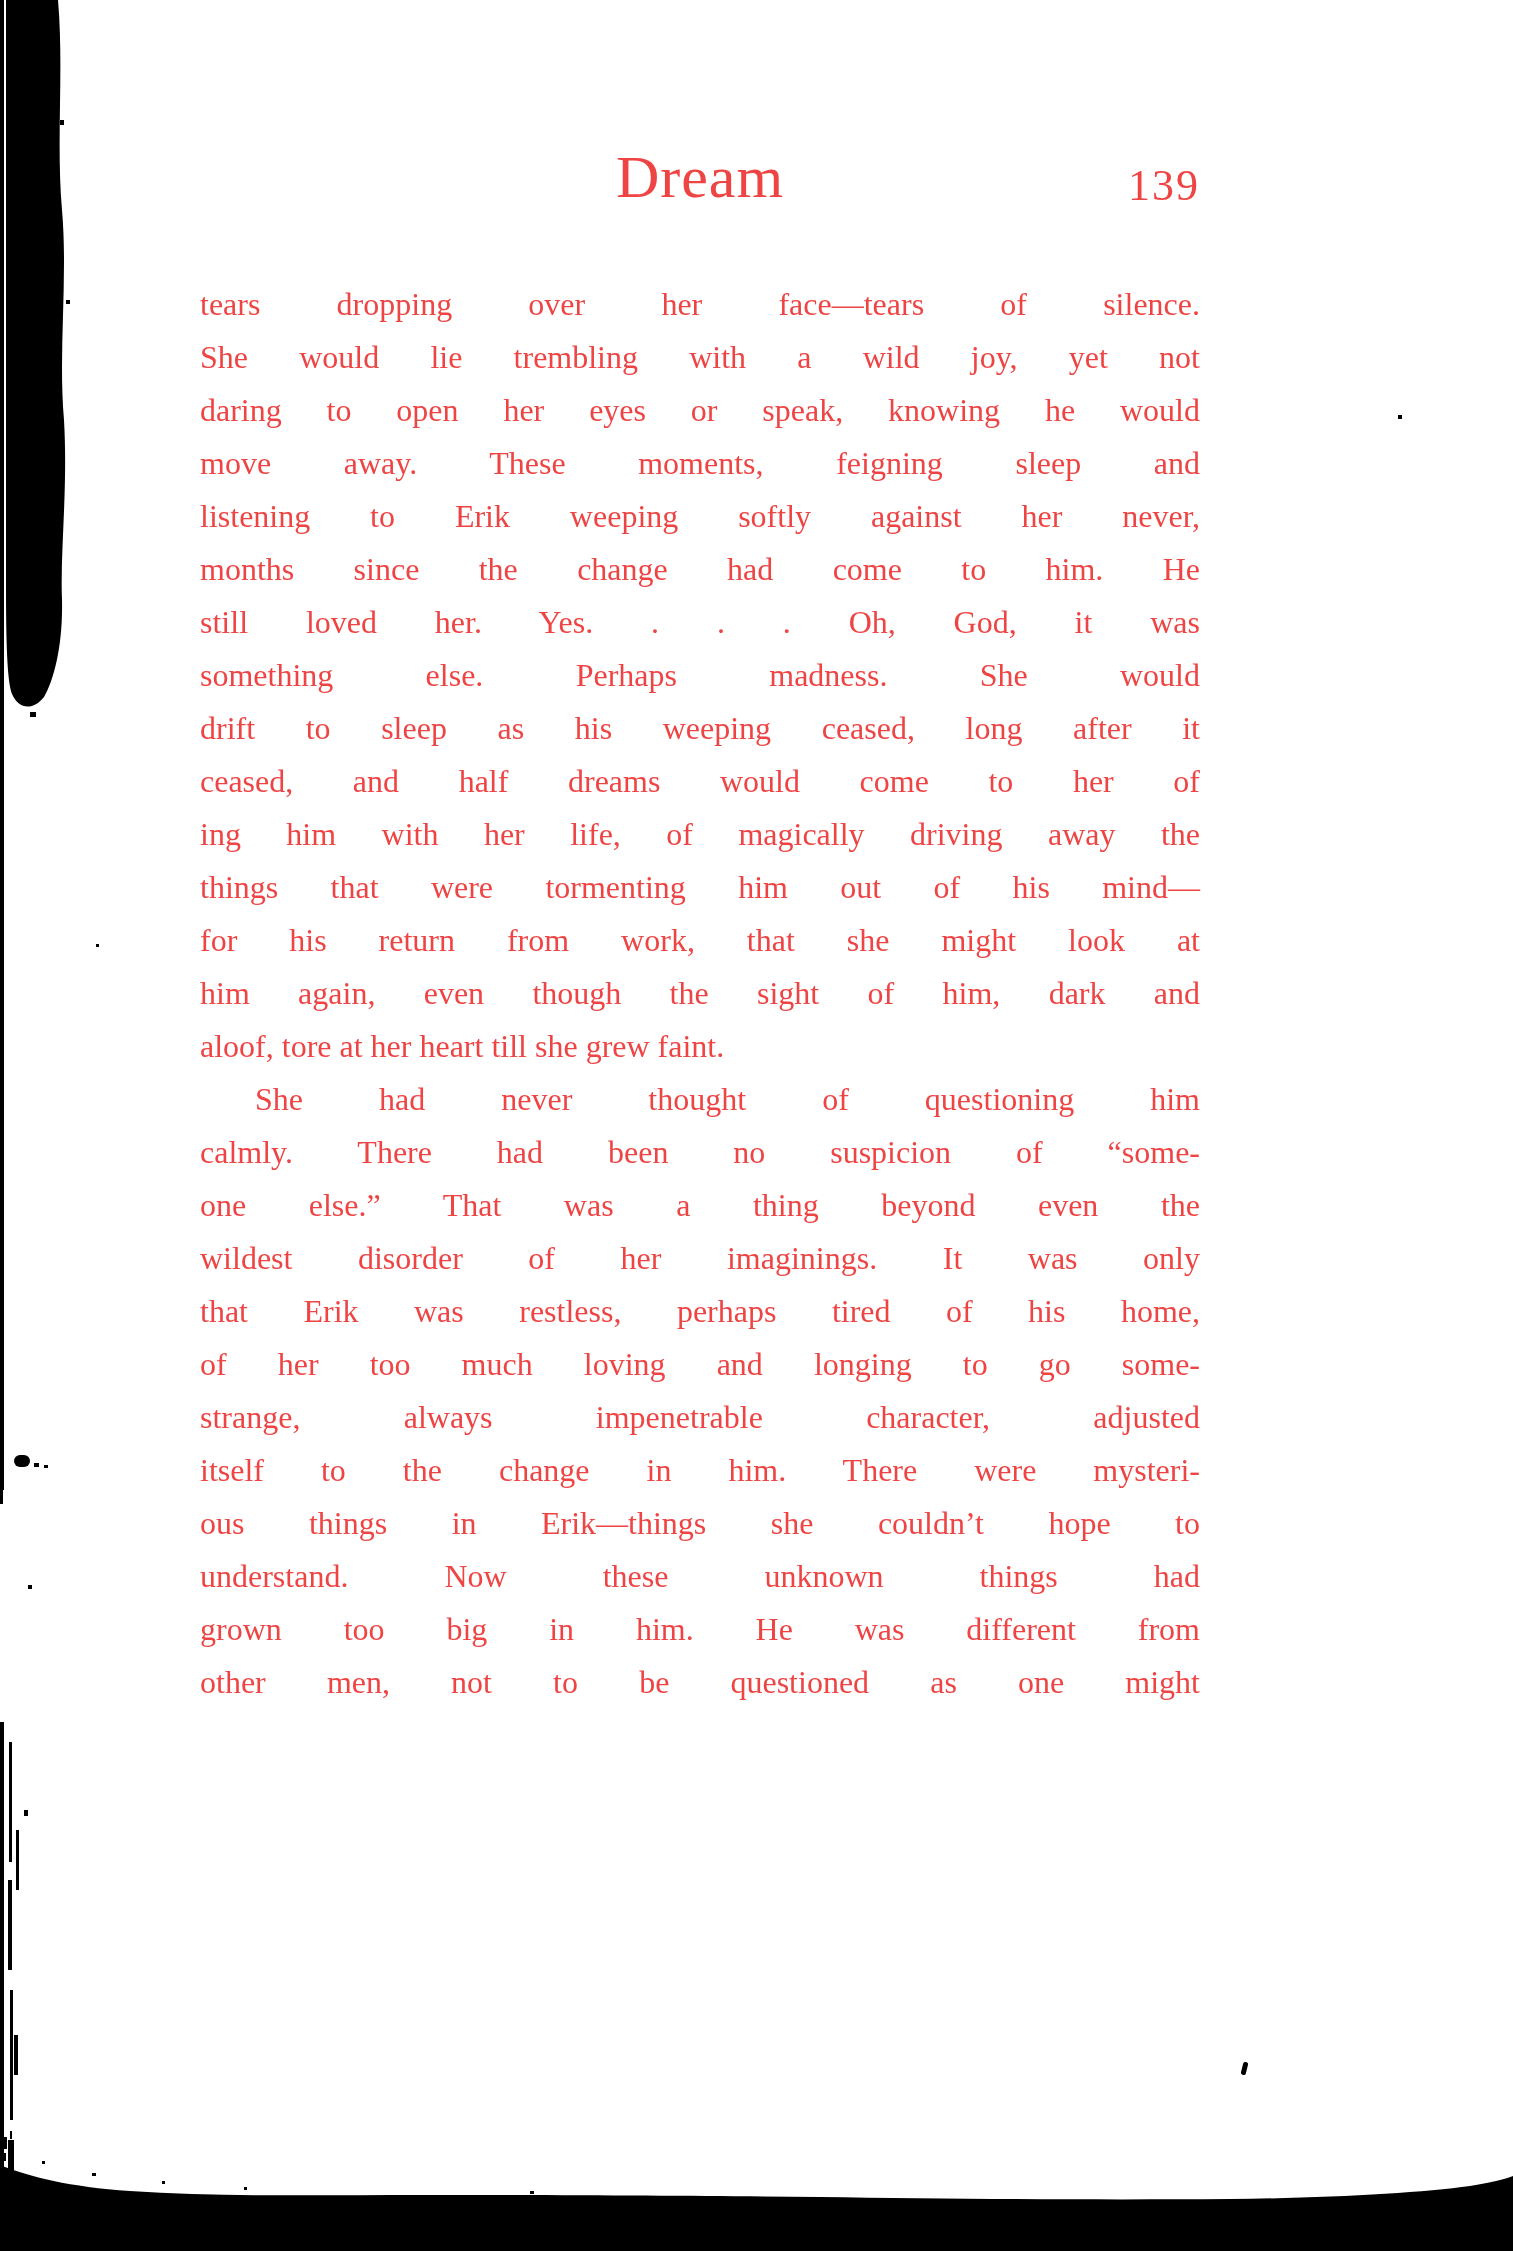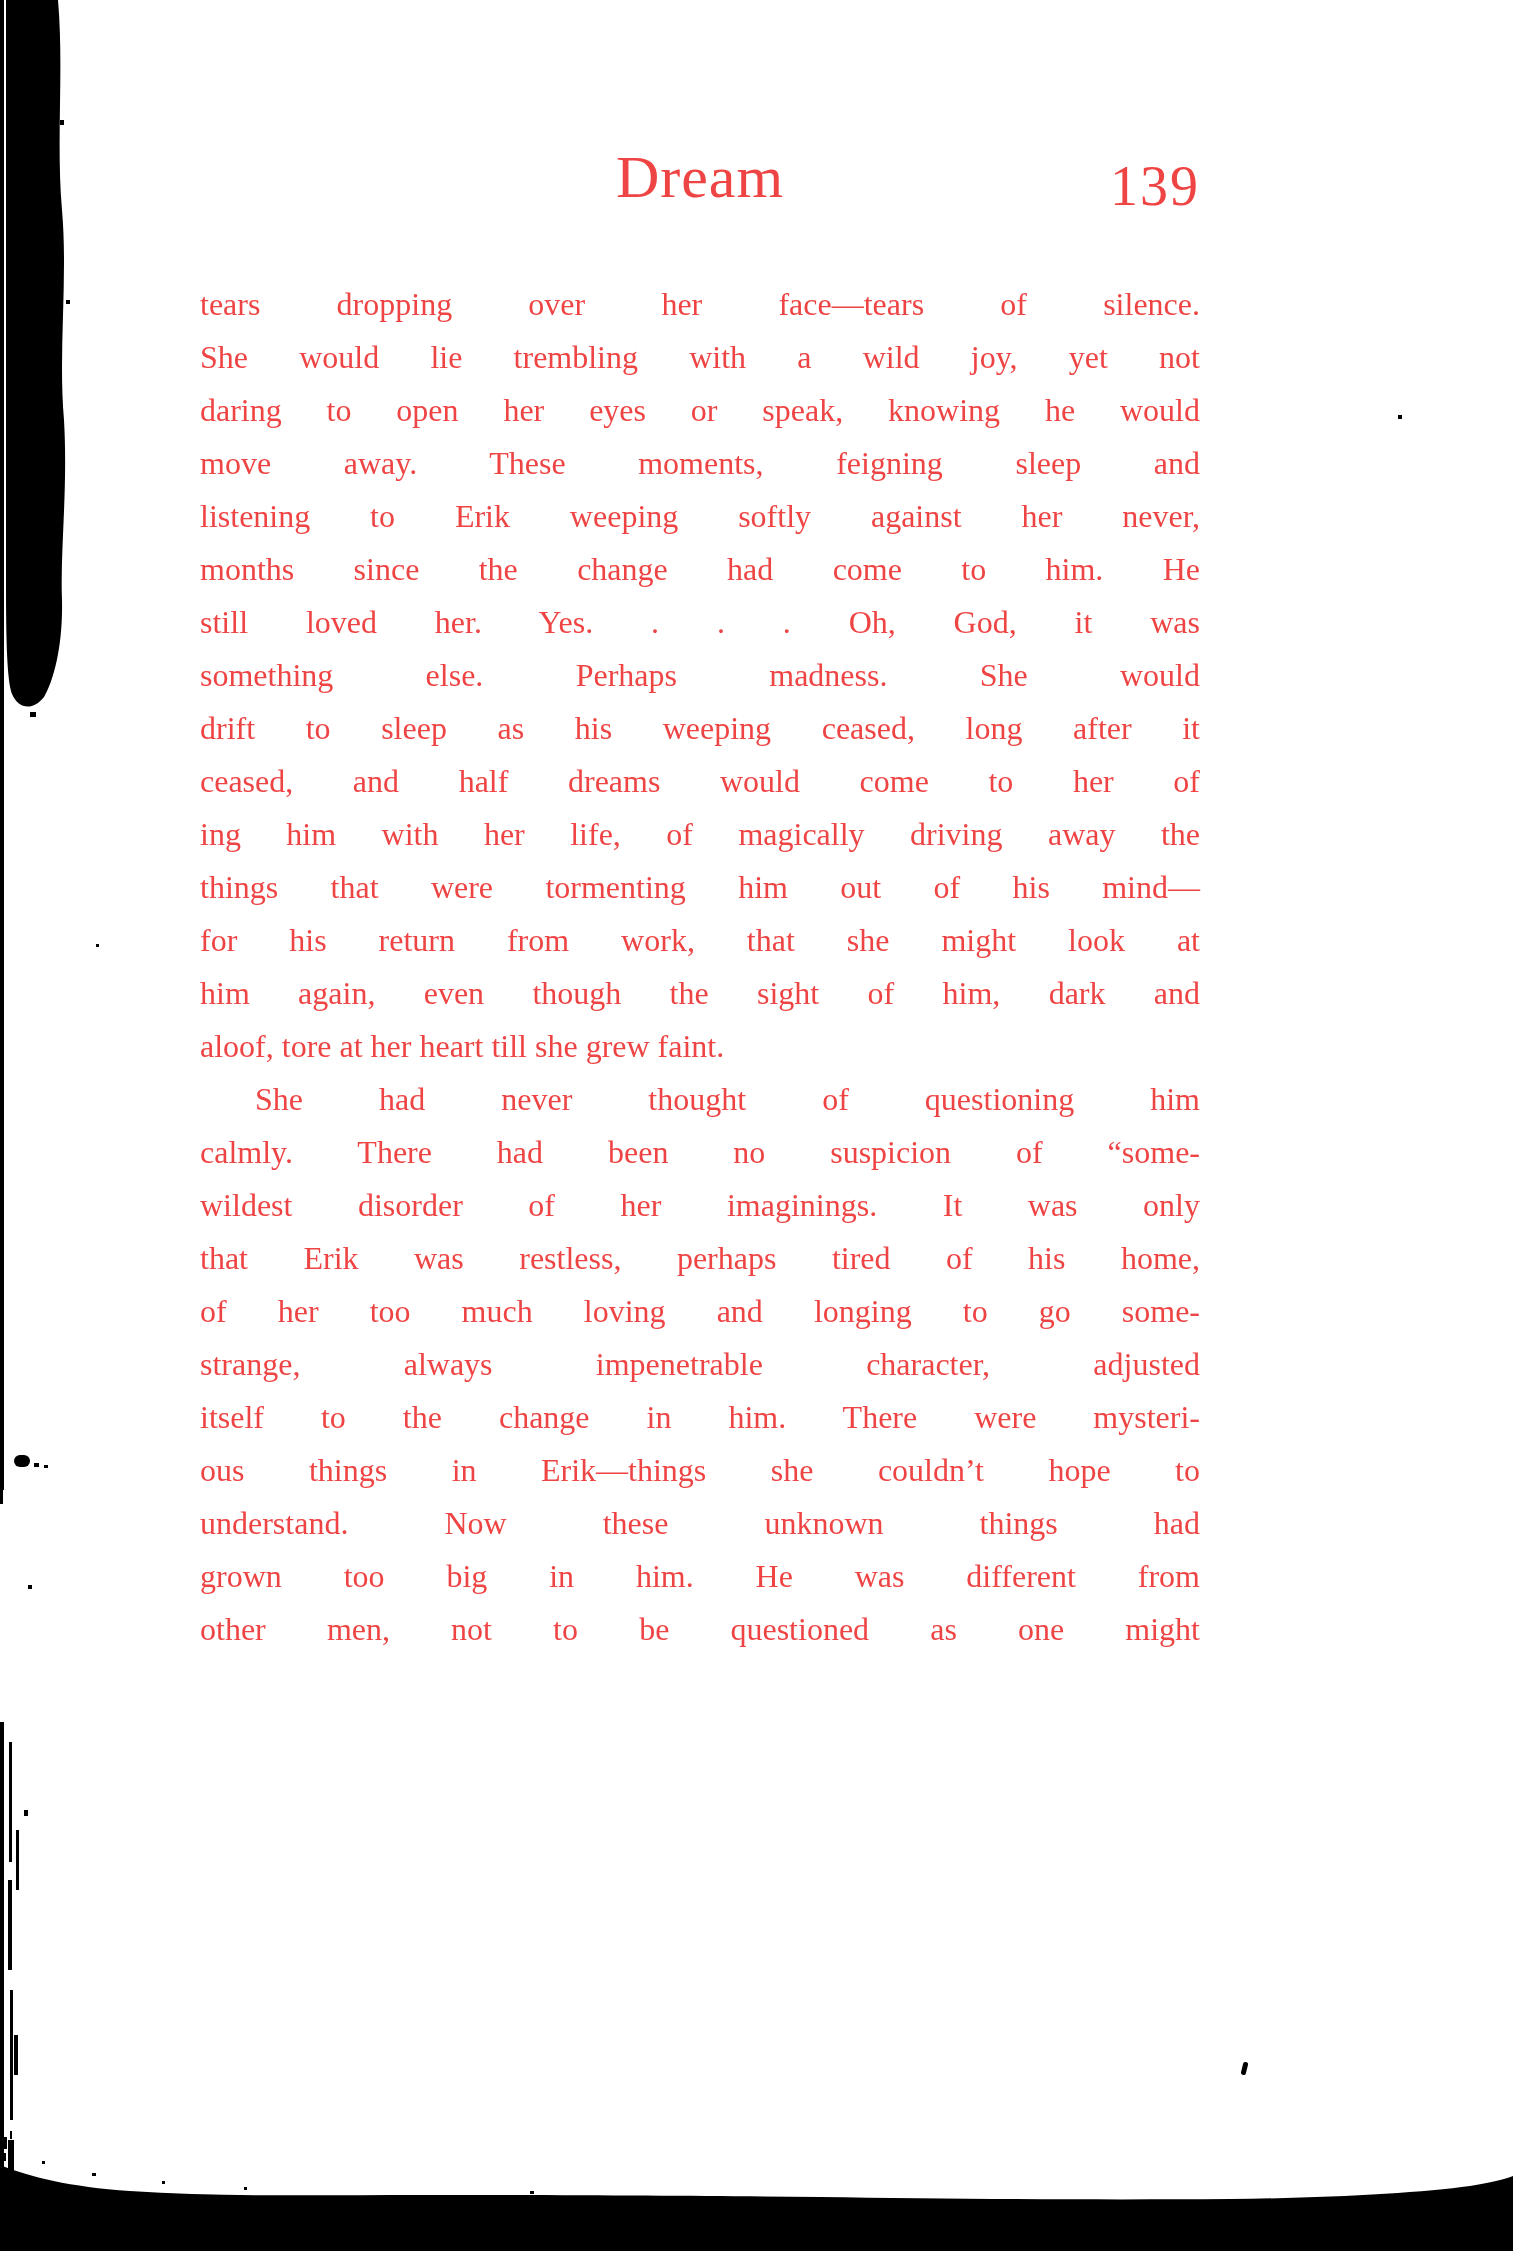--- a/index.html
+++ b/index.html
@@ -20,21 +20,21 @@
     width: 1000px;
     text-align: center;
     font-size: 60px;
     line-height: 62px;
     letter-spacing: 1px;
   }
   .page-number {
     position: absolute;
     top: 162px;
     right: 313px;
-    font-size: 56px;
+    font-size: 44px;
     line-height: 48px;
     letter-spacing: 2px;
   }
   
   .text-block {
     position: absolute;
     left: 200px;
     top: 278px;
     width: 1000px;
     font-size: 32px;
@@ -117,20 +117,21 @@
       <div class="line">something else.  Perhaps madness.  She would</div>
       <div class="line">drift to sleep as his weeping ceased, long after it</div>
       <div class="line">ceased, and half dreams would come to her of</div>
       <div class="line">ing him with her life, of magically driving away the</div>
       <div class="line">things that were tormenting him out of his mind—</div>
       <div class="line">for his return from work, that she might look at</div>
       <div class="line">him again, even though the sight of him, dark and</div>
       <div class="line no-just">aloof, tore at her heart till she grew faint.</div>
       <div class="line indent">She had never thought of questioning him</div>
       <div class="line">calmly.  There had been no suspicion of “some-</div>
+      <div class="line">one else.”  That was a thing beyond even the</div>
       <div class="line">wildest disorder of her imaginings.  It was only</div>
       <div class="line">that Erik was restless, perhaps tired of his home,</div>
       <div class="line">of her too much loving and longing to go some-</div>
       <div class="line">strange, always impenetrable character, adjusted</div>
       <div class="line">itself to the change in him.  There were mysteri-</div>
       <div class="line">ous things in Erik—things she couldn’t hope to</div>
       <div class="line">understand.  Now these unknown things had</div>
       <div class="line">grown too big in him.  He was different from</div>
       <div class="line">other men, not to be questioned as one might</div>
     </div>

